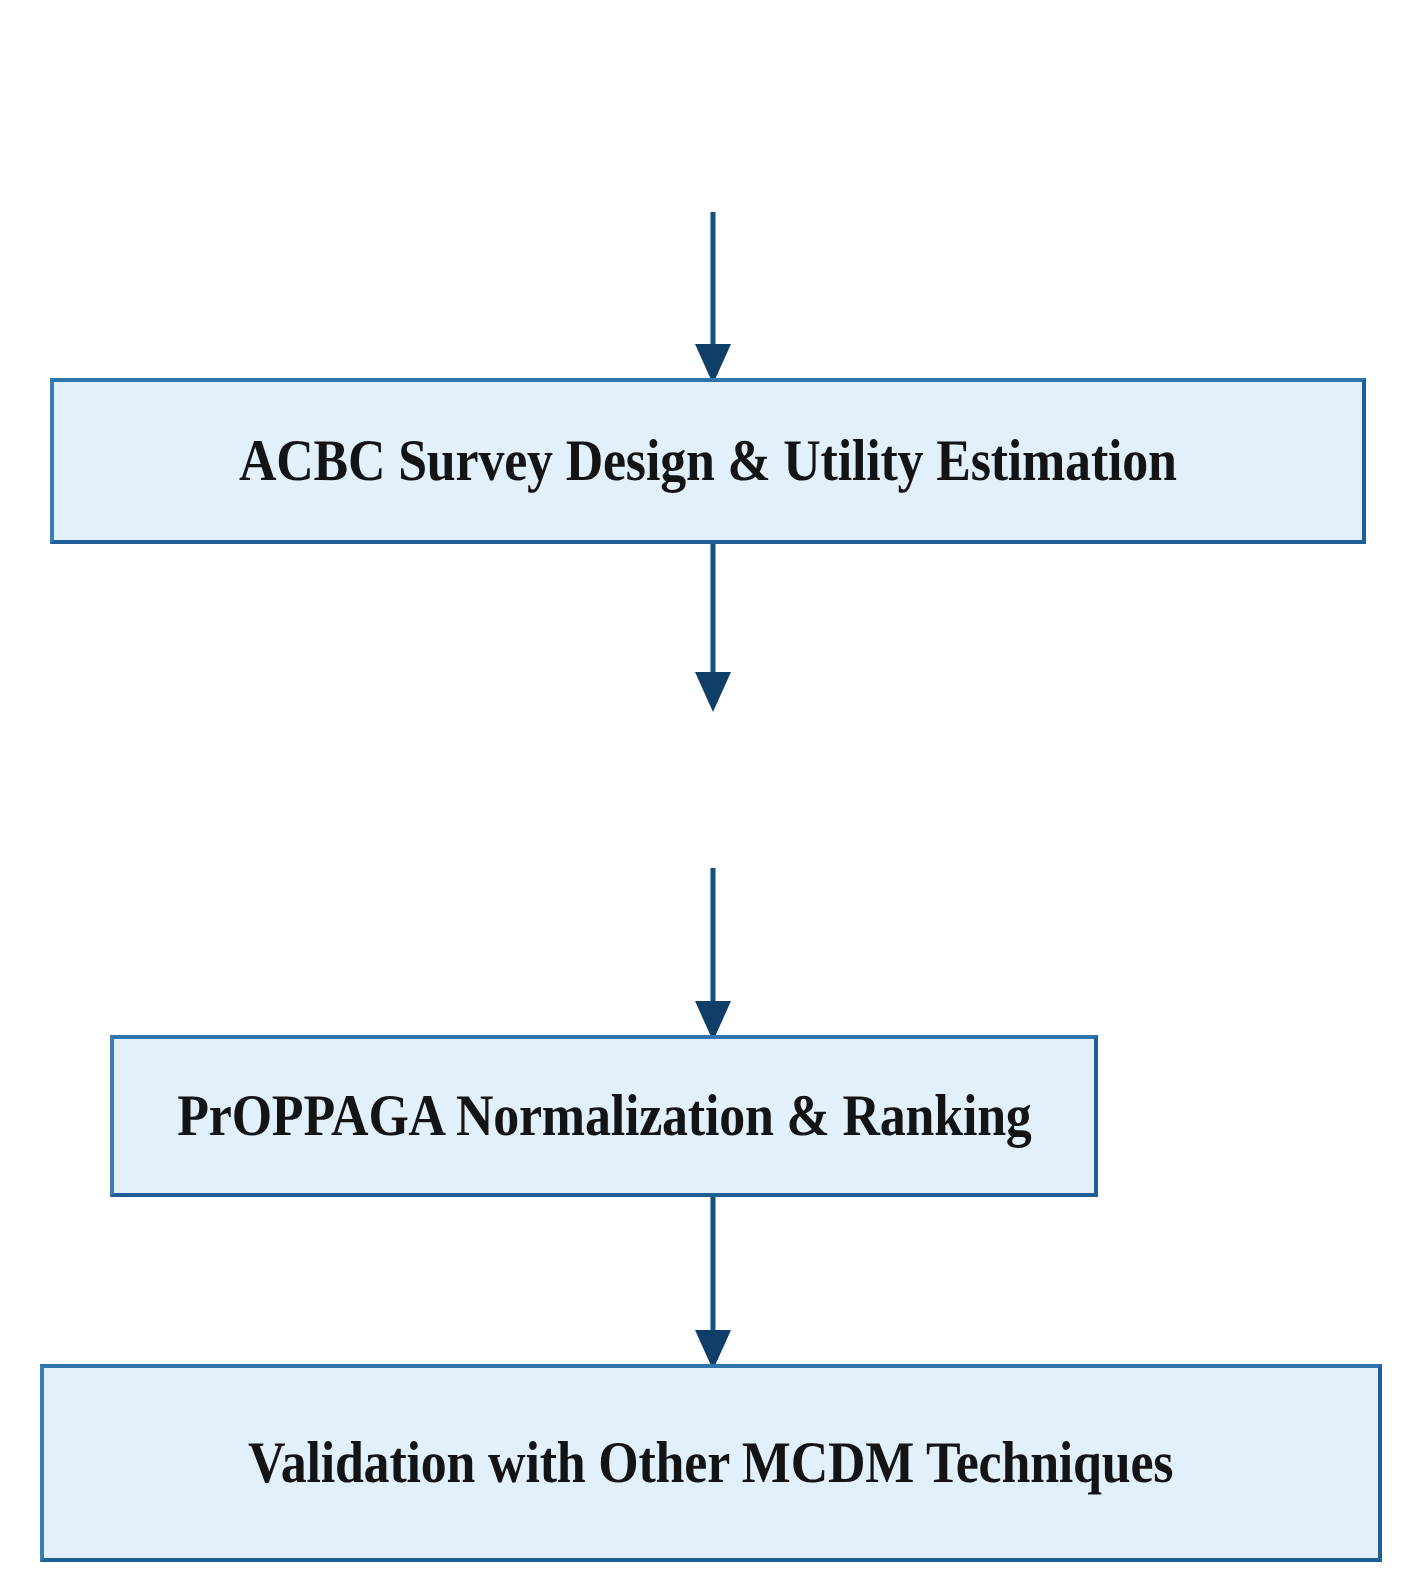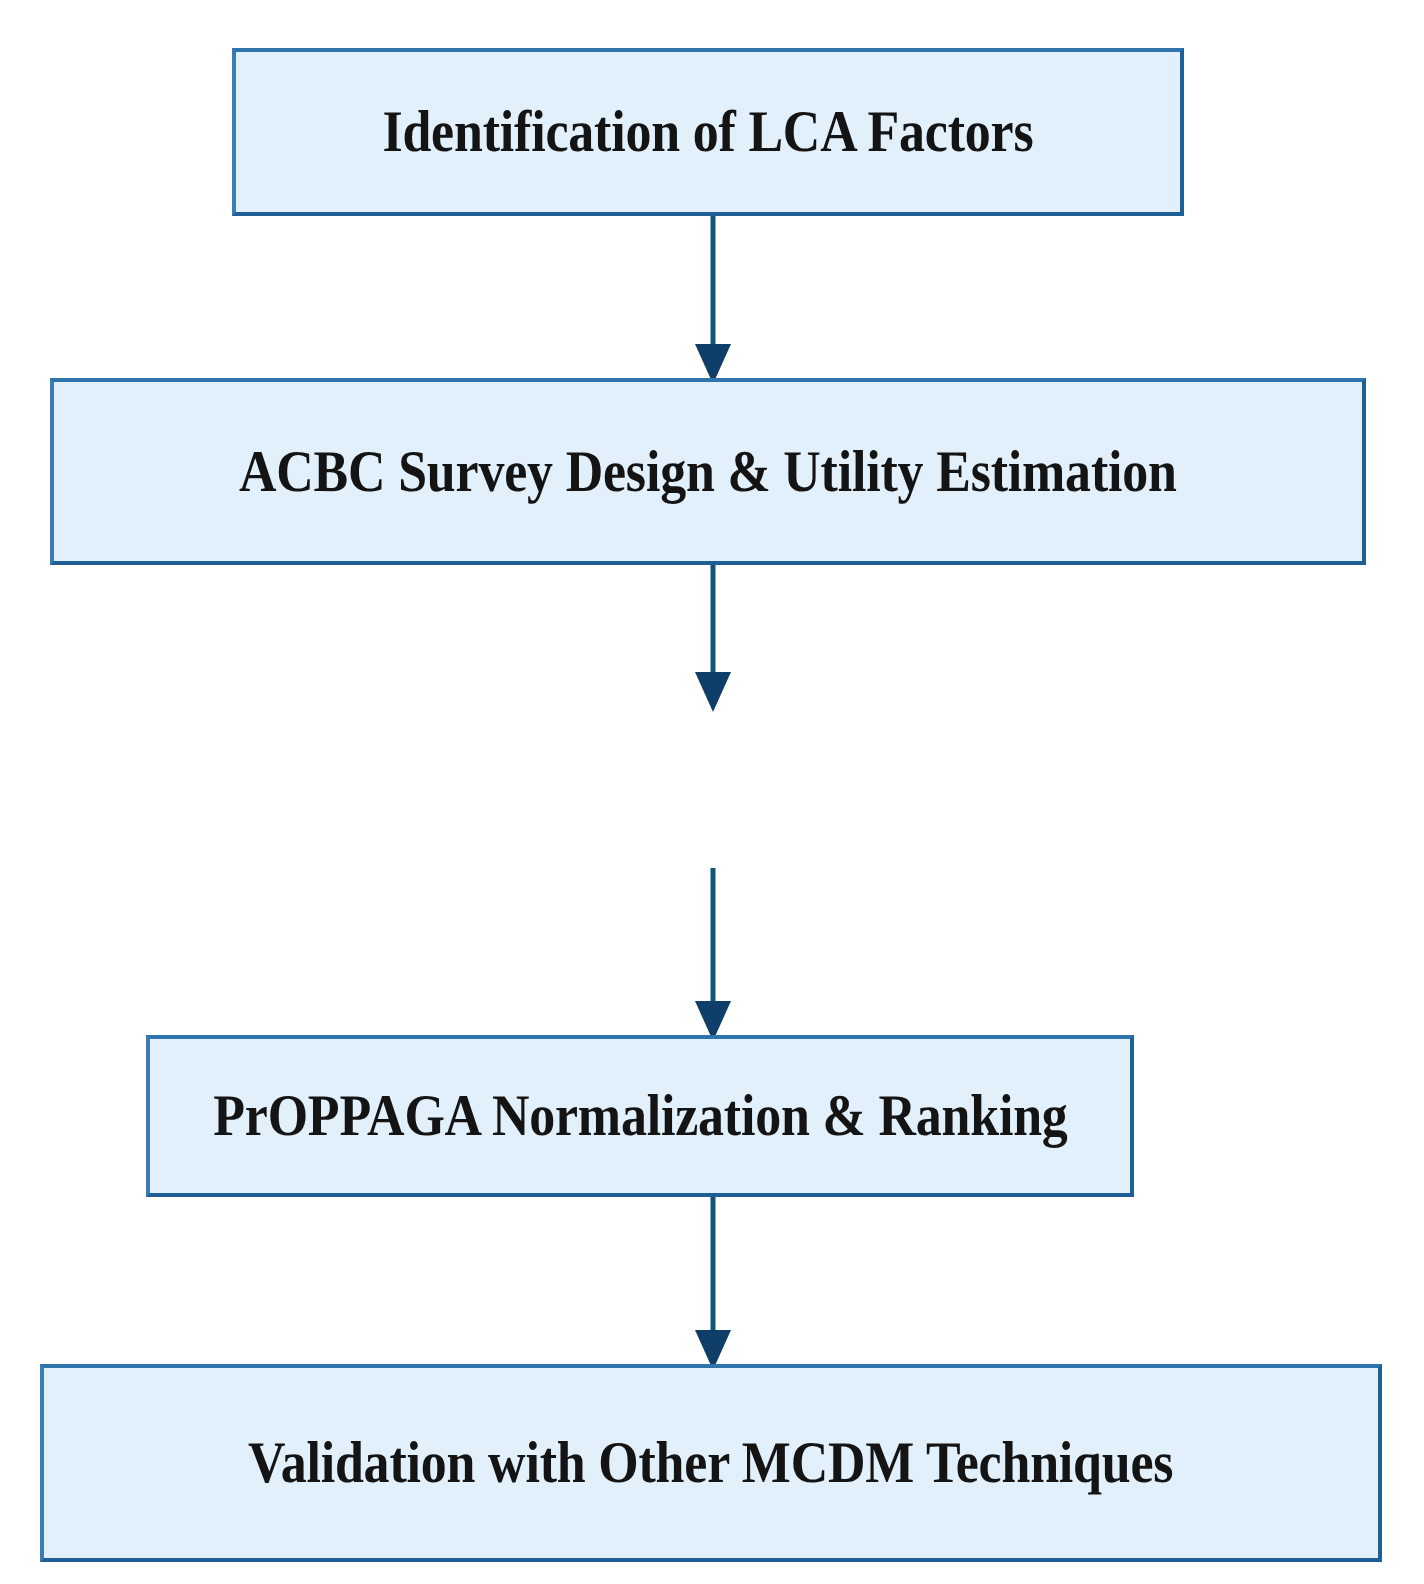--- a/index.html
+++ b/index.html
@@ -44,23 +44,23 @@
     line-height: 1.05;
     letter-spacing: -0.2px;
     white-space: nowrap;
     transform: scaleX(0.88);
     transform-origin: center center;
     text-rendering: geometricPrecision;
   }
 
   
   #node-1 { left: 232px;  top: 48px;   width: 952px;  height: 168px; }
-  #node-2 { left: 50px;   top: 378px;  width: 1316px; height: 187px; }
+  #node-2 { left: 50px;   top: 378px;  width: 1316px; height: 166px; }
   #node-3 { left: 220px;  top: 706px;  width: 976px;  height: 166px; }
-  #node-4 { left: 110px;  top: 1035px; width: 988px; height: 162px; margin-left: 36px; }
+  #node-4 { left: 110px;  top: 1035px; width: 988px; height: 162px; }
   #node-5 { left: 40px;   top: 1364px; width: 1342px; height: 198px; }
 
   
   .connector {
     position: absolute;
     z-index: 1;
   }
   .connector svg {
     display: block;
     overflow: visible;
@@ -69,23 +69,20 @@
   #conn-1 { left: 683px; top: 212px;  width: 60px; height: 172px; }
   #conn-2 { left: 683px; top: 540px;  width: 60px; height: 172px; }
   #conn-3 { left: 683px; top: 868px;  width: 60px; height: 173px; }
   #conn-4 { left: 683px; top: 1193px; width: 60px; height: 177px; }
 </style>
 </head>
 <body>
 
 <div id="flowchart-canvas">
 
-  <div class="node-box" id="node-1">
-    <span class="node-label">Identification of LCA Factors</span>
-  </div>
 
   <div class="connector" id="conn-1">
     <svg width="60" height="172" viewBox="0 0 60 172">
       <line x1="30" y1="0" x2="30" y2="140" stroke="#15537f" stroke-width="5"></line>
       <polygon points="12,132 48,132 30,172" fill="#0f3f68"></polygon>
     </svg>
   </div>
 
   <div class="node-box" id="node-2">
     <span class="node-label">ACBC Survey Design &amp; Utility Estimation</span>

